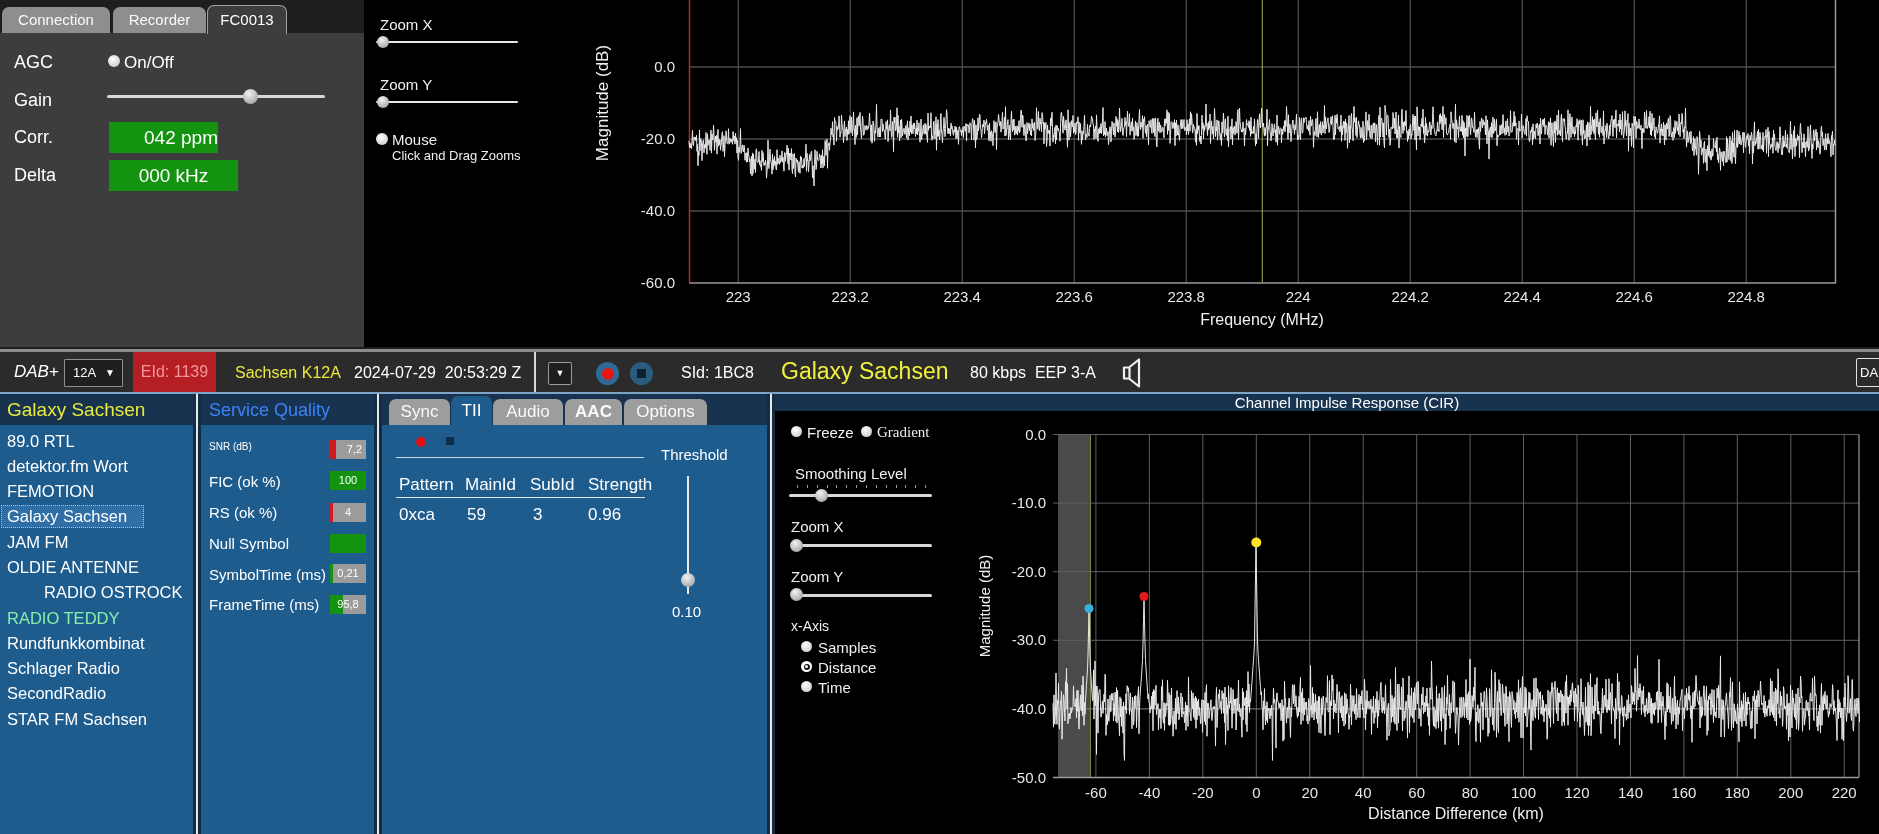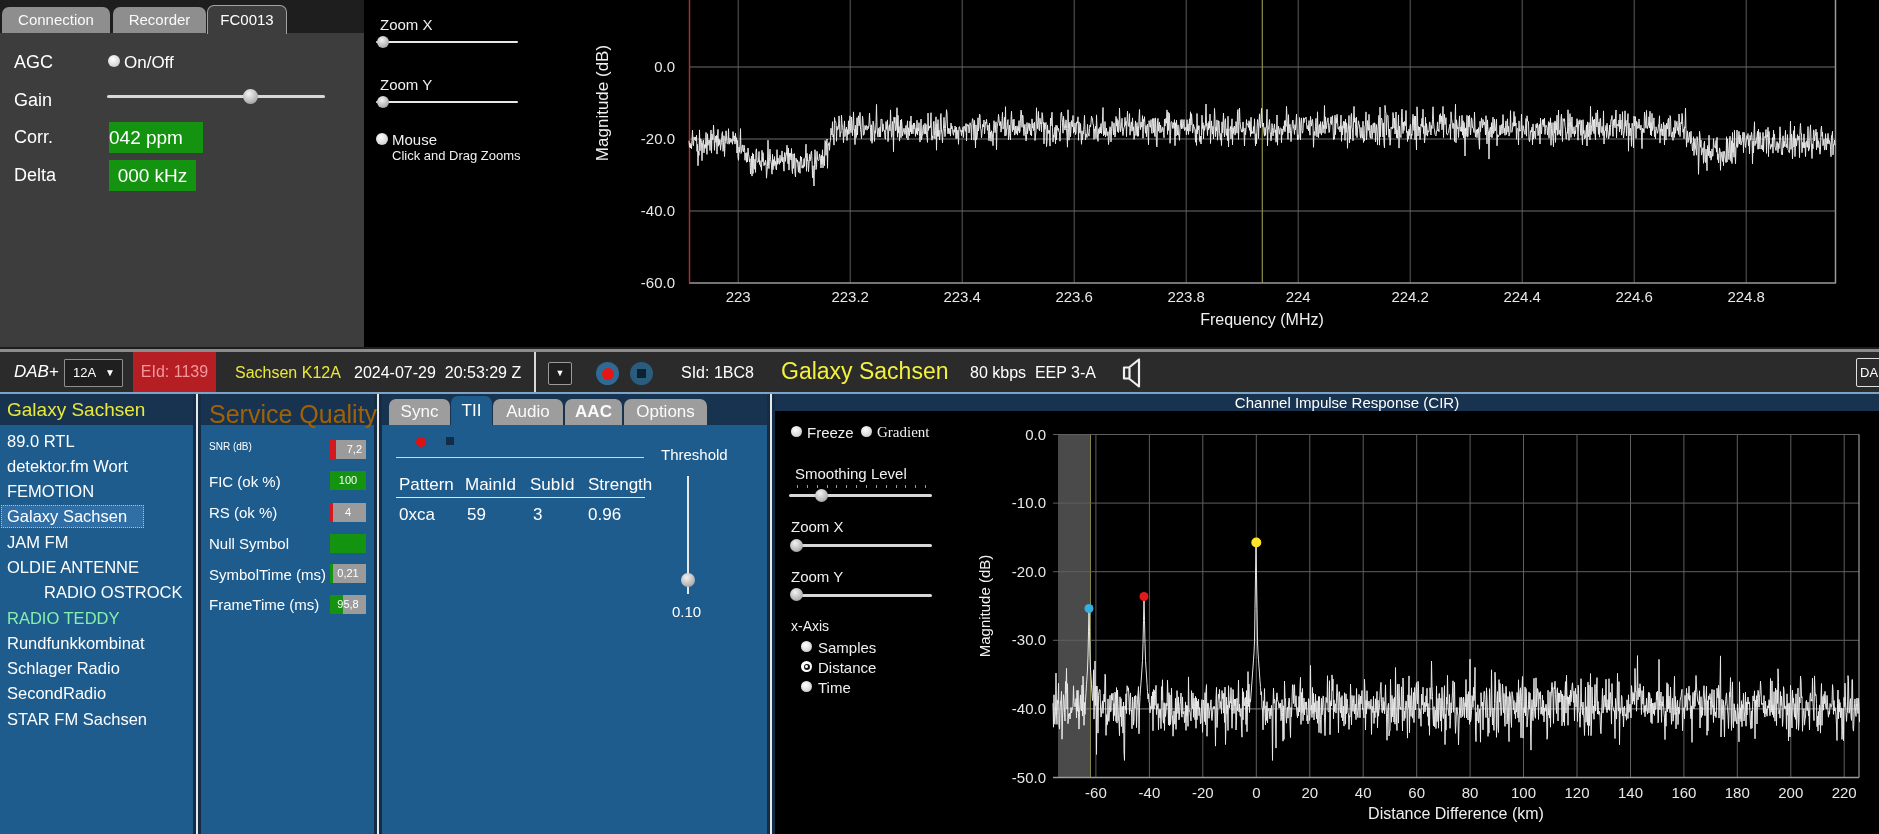--- a/index.html
+++ b/index.html
@@ -19,22 +19,22 @@
 <div class="abs" style="left:113px;top:7px;width:93px;height:26px;background:#8e8e8e;border-radius:7px 7px 0 0;color:#fafafa;font-size:15px;text-align:center;line-height:26px;">Recorder</div>
 <div class="abs" style="left:207px;top:5px;width:80px;height:29px;background:#3d3d3d;border:1px solid #a2a2a2;border-bottom:none;border-radius:7px 7px 0 0;color:#fff;font-size:15px;text-align:center;line-height:27px;">FC0013</div>
 <div class="abs" style="left:14px;top:52px;color:#fff;font-size:18px;">AGC</div>
 <div class="abs" style="left:14px;top:90px;color:#fff;font-size:18px;">Gain</div>
 <div class="abs" style="left:14px;top:127px;color:#fff;font-size:18px;">Corr.</div>
 <div class="abs" style="left:14px;top:165px;color:#fff;font-size:18px;">Delta</div>
 <div class="radio" style="left:108px;top:55px;width:12px;height:12px;"></div>
 <div class="abs" style="left:124px;top:53px;color:#fff;font-size:17px;">On/Off</div>
 <div class="sldtrack" style="left:107px;top:95px;width:218px;height:3px;"></div>
 <div class="thumb" style="left:243px;top:89px;width:15px;height:15px;"></div>
-<div class="abs" style="left:109px;top:122px;width:94px;height:31px;background:#13930f;color:#fff;font-size:19px;text-align:left;line-height:31px;">042 ppm</div>
-<div class="abs" style="left:109px;top:160px;width:87px;height:31px;background:#13930f;color:#fff;font-size:19px;text-align:center;line-height:31px;">000 kHz</div>
+<div class="abs" style="left:109px;top:122px;width:109px;height:31px;background:#13930f;color:#fff;font-size:19px;text-align:right;line-height:31px;">042 ppm</div>
+<div class="abs" style="left:109px;top:160px;width:129px;height:31px;background:#13930f;color:#fff;font-size:19px;text-align:center;line-height:31px;">000 kHz</div>
 <div class="abs" style="left:380px;top:16px;color:#f0f0f0;font-size:15px;">Zoom X</div>
 <div class="sldtrack" style="left:376px;top:41px;width:142px;height:2px;background:#e8e8e8;"></div>
 <div class="thumb" style="left:377px;top:36px;width:12px;height:12px;"></div>
 <div class="abs" style="left:380px;top:76px;color:#f0f0f0;font-size:15px;">Zoom Y</div>
 <div class="sldtrack" style="left:376px;top:101px;width:142px;height:2px;background:#e8e8e8;"></div>
 <div class="thumb" style="left:377px;top:96px;width:12px;height:12px;"></div>
 <div class="radio" style="left:376px;top:133px;width:12px;height:12px;"></div>
 <div class="abs" style="left:392px;top:131px;color:#f0f0f0;font-size:15px;">Mouse</div>
 <div class="abs" style="left:392px;top:148px;color:#f0f0f0;font-size:13px;">Click and Drag Zooms</div>
 <svg class="abs" style="left:0;top:0;" width="1879" height="347" viewBox="0 0 1879 347">
@@ -111,21 +111,21 @@
 <div class="abs" style="left:7px;top:634px;color:#fff;font-size:16.5px;line-height:19px;">Rundfunkkombinat</div>
 <div class="abs" style="left:7px;top:659px;color:#fff;font-size:16.5px;line-height:19px;">Schlager Radio</div>
 <div class="abs" style="left:7px;top:684px;color:#fff;font-size:16.5px;line-height:19px;">SecondRadio</div>
 <div class="abs" style="left:7px;top:710px;color:#fff;font-size:16.5px;line-height:19px;">STAR FM Sachsen</div>
 <div class="abs" style="left:193px;top:394px;width:8px;height:440px;background:#142c44;"></div>
 <div class="abs" style="left:196px;top:394px;width:2px;height:440px;background:#e8e8e8;"></div>
 <div class="abs" style="left:374px;top:394px;width:8px;height:440px;background:#142c44;"></div>
 <div class="abs" style="left:377px;top:394px;width:2px;height:440px;background:#e8e8e8;"></div>
 <div class="abs" style="left:767px;top:394px;width:8px;height:440px;background:#142c44;"></div>
 <div class="abs" style="left:770px;top:394px;width:2px;height:440px;background:#e8e8e8;"></div>
-<div class="abs" style="left:209px;top:400px;color:#a16207;font-size:25px;">Service Quality</div>
+<div class="abs" style="left:209px;top:400px;color:#3b82f6;font-size:18px;">Service Quality</div>
 <div class="abs" style="left:209px;top:441.0px;color:#fff;font-size:10px;">SNR (dB)</div>
 <div class="abs" style="left:209px;top:472.5px;color:#fff;font-size:15px;">FIC (ok %)</div>
 <div class="abs" style="left:209px;top:504.0px;color:#fff;font-size:15px;">RS (ok %)</div>
 <div class="abs" style="left:209px;top:535.0px;color:#fff;font-size:15px;">Null Symbol</div>
 <div class="abs" style="left:209px;top:565.5px;color:#fff;font-size:15px;">SymbolTime (ms)</div>
 <div class="abs" style="left:209px;top:596.0px;color:#fff;font-size:15px;">FrameTime (ms)</div>
 <div class="abs" style="left:330px;top:439.5px;width:36px;height:19px;">
       <div style="position:absolute;left:0;top:0;width:36px;height:19px;background:#9b9b9b;"></div>
       <div style="position:absolute;left:0;top:0;width:6px;height:19px;background:#d31920;"></div>
       <div style="position:absolute;right:4px;top:0;color:#fff;font-size:11px;line-height:19px;">7,2</div>

